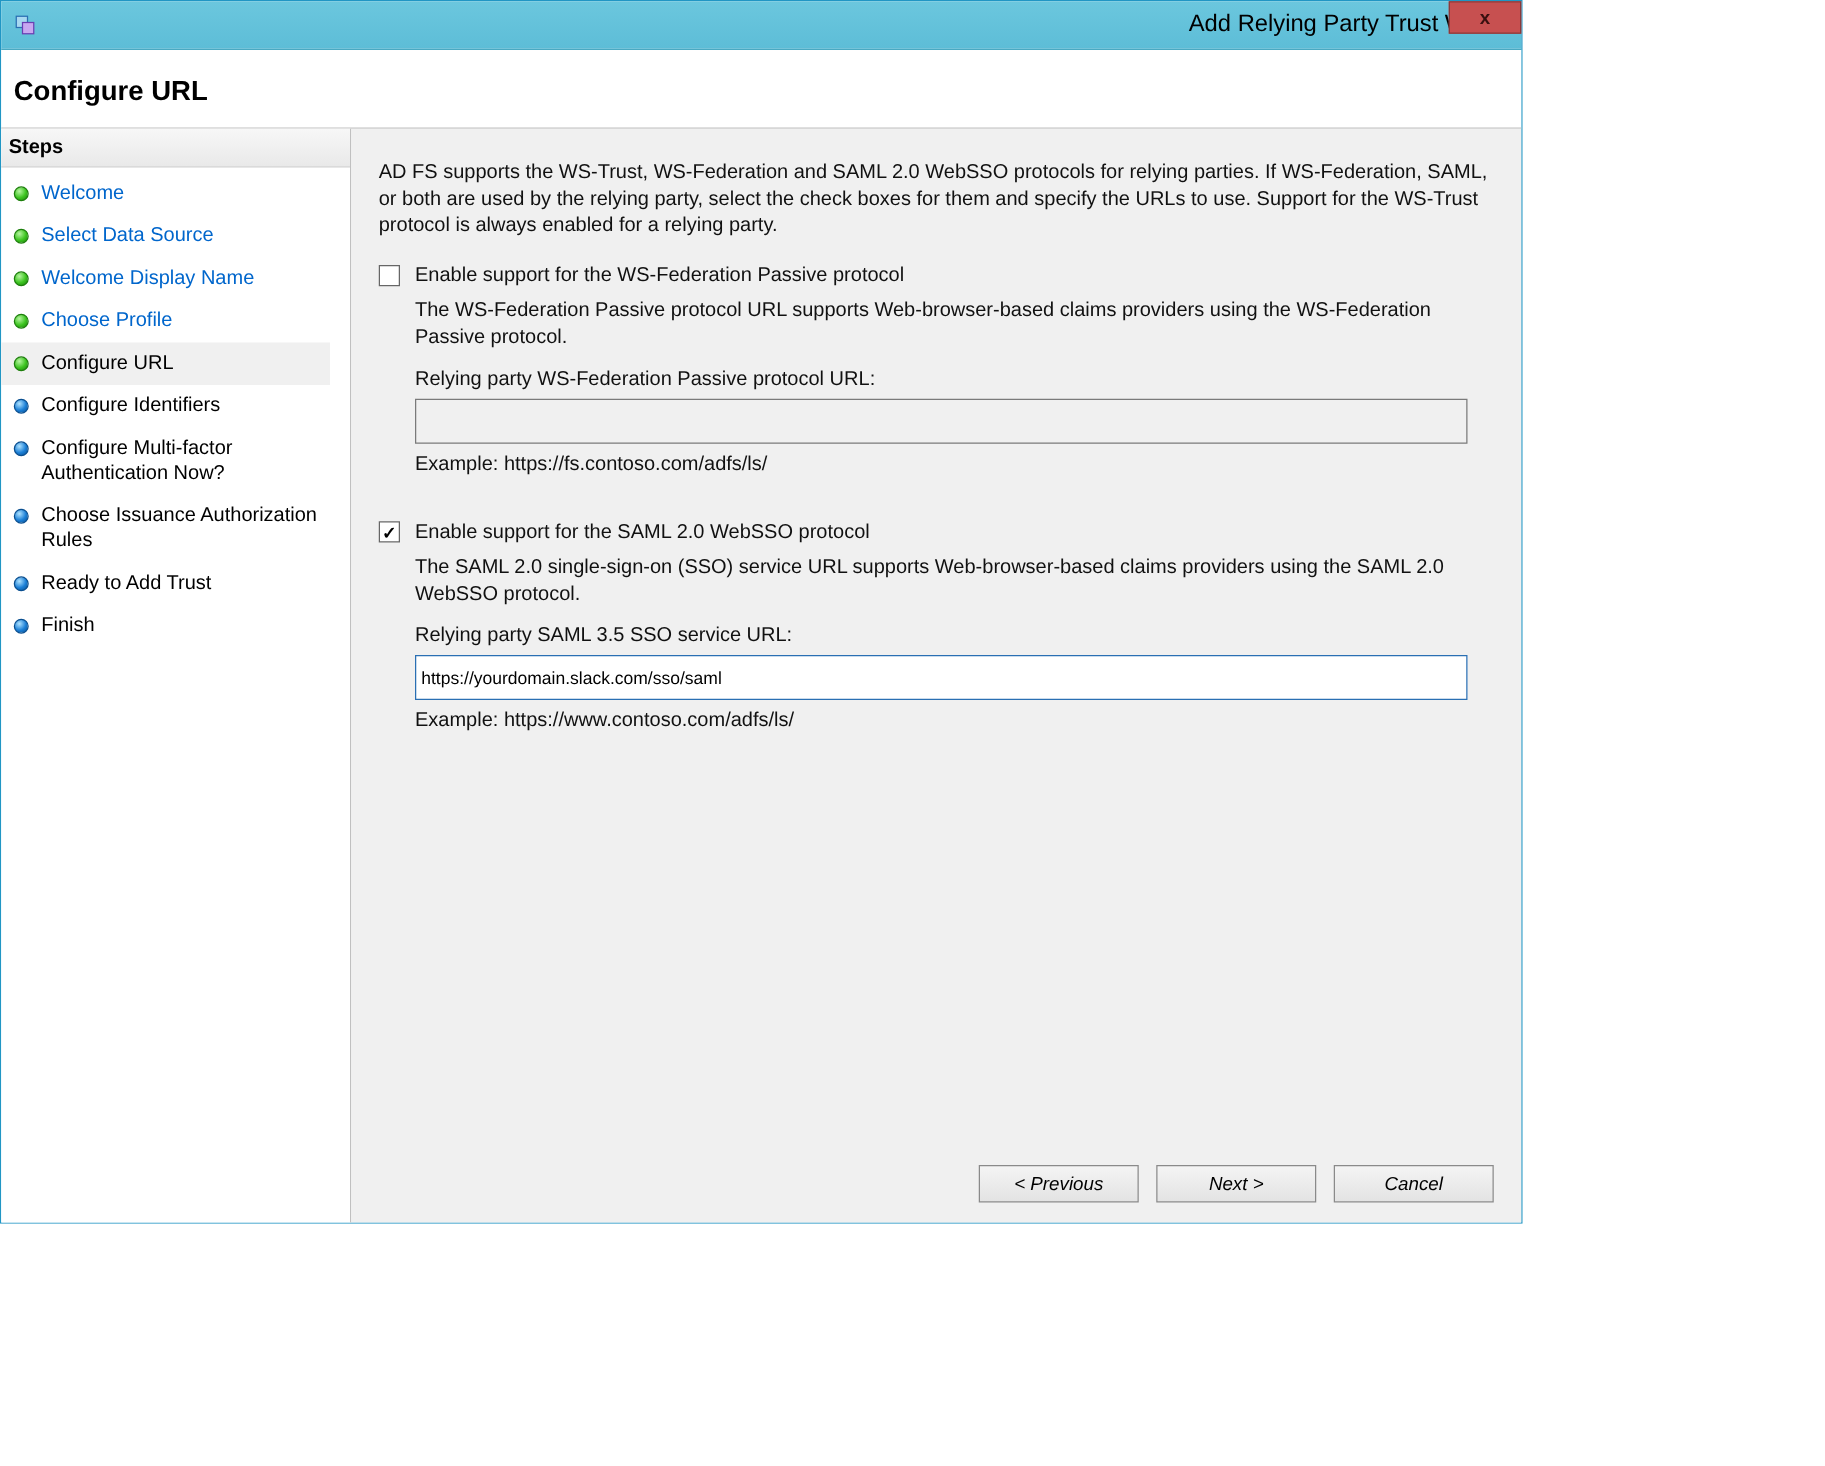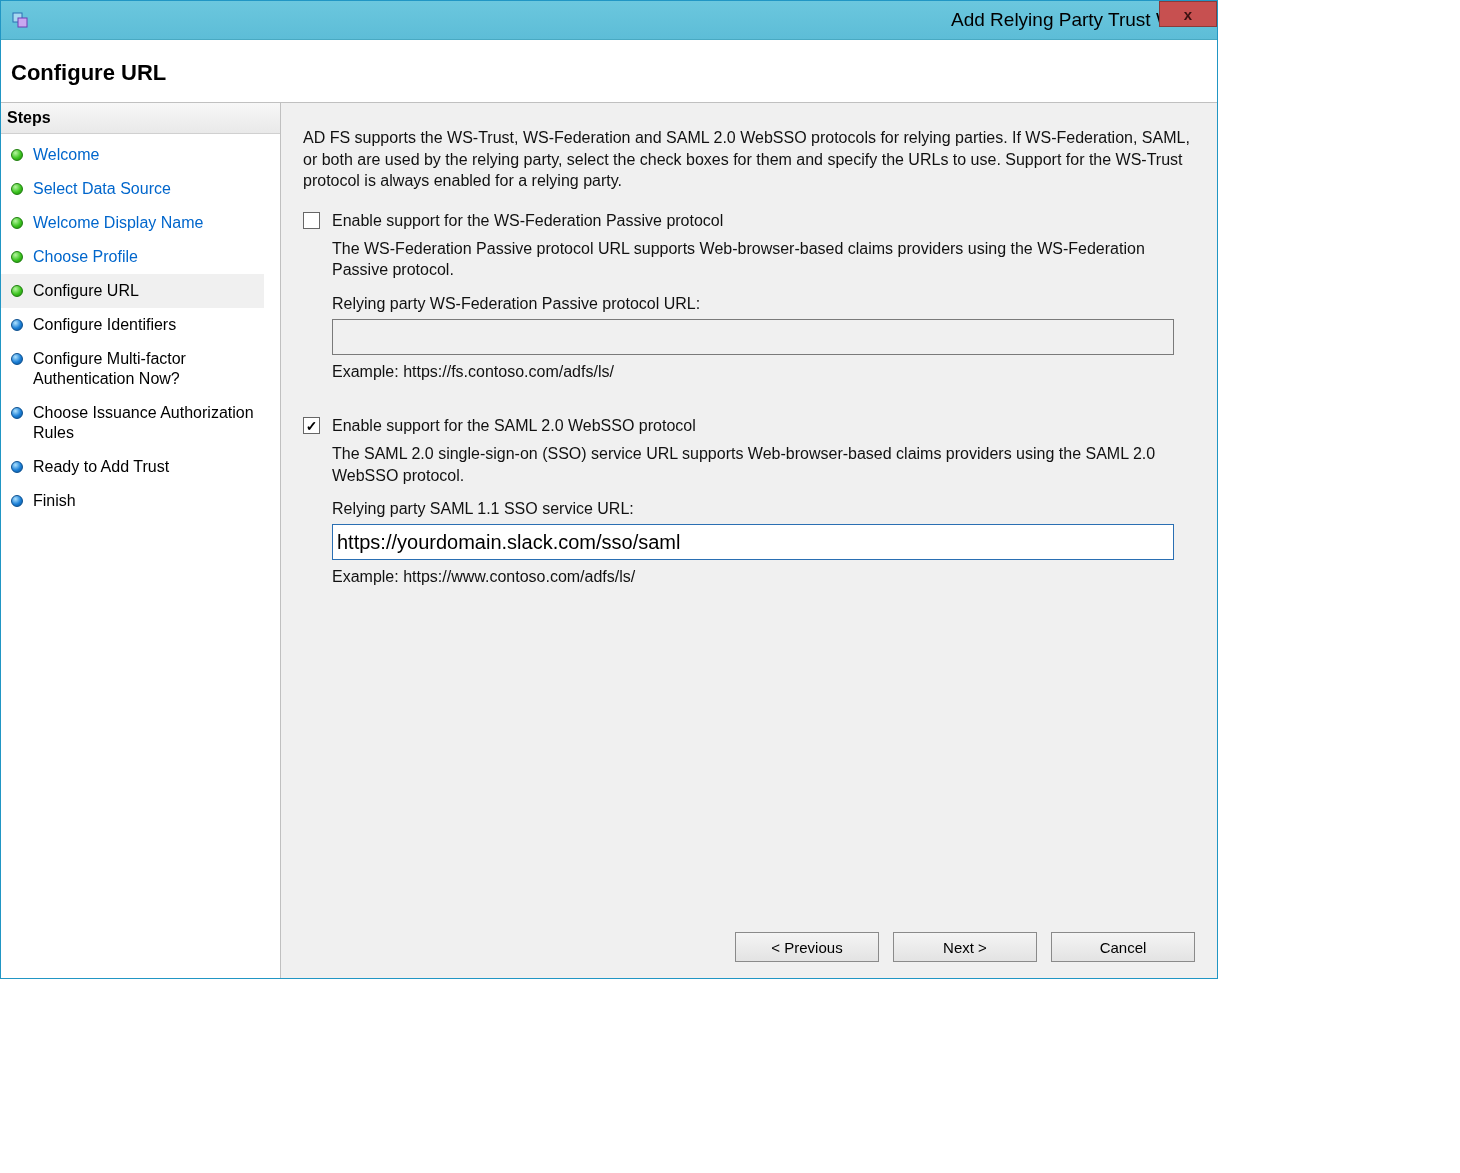--- a/index.html
+++ b/index.html
@@ -171,21 +171,21 @@
     line-height: 1.35;
   }
   .field-label {
     margin: 6px 0 6px 0;
   }
   input.url-input {
     width: 842px;
     height: 26px;
     border: 1px solid #7a7a7a;
     font-family: inherit;
-    font-size: 20px;
+    font-size: 14px;
     padding: 17px 4px;
     box-sizing: border-box;
     background: #fff;
   }
   input.url-input.focused {
     border: 1px solid #2a6fb3;
   }
   input.url-input:disabled {
     background: #f0f0f0;
     color: #777;
@@ -196,27 +196,28 @@
 
   .spacer { flex: 1; }
 
   .button-row {
     display: flex;
     justify-content: flex-end;
     gap: 14px;
     padding-top: 10px;
   }
   button.wiz {
-    width: 144px;
+    width: 128px;
     height: 30px;
     background: linear-gradient(#f4f4f4, #e3e3e3);
     border: 1px solid #8a8a8a;
     font-family: inherit;
     font-size: 15px;
     color: #000;
+    font-style: italic;
   }
 </style>
 </head>
 <body>
 
 <div class="window">
 
   <div class="titlebar">
     <span class="app-icon">
       <svg viewBox="0 0 18 18" width="18" height="18">
@@ -296,21 +297,21 @@
         </div>
       </div>
 
       <div class="section">
         <div class="chk-row">
           <span class="chk checked"></span>
           <span>Enable support for the SAML 2.0 WebSSO protocol</span>
         </div>
         <div class="sub">
           <div class="desc">The SAML 2.0 single-sign-on (SSO) service URL supports Web-browser-based claims providers using the SAML 2.0 WebSSO protocol.</div>
-          <div class="field-label">Relying party SAML 1.1 SSO service URL:</div>
+          <div class="field-label">Relying party SAML 3.5 SSO service URL:</div>
           <input type="text" class="url-input focused" value="https://yourdomain.slack.com/sso/saml" style="">
           <div class="example">Example: https://www.contoso.com/adfs/ls/</div>
         </div>
       </div>
 
       <div class="spacer"></div>
 
       <div class="button-row">
         <button class="wiz">&lt; Previous</button>
         <button class="wiz">Next &gt;</button>

